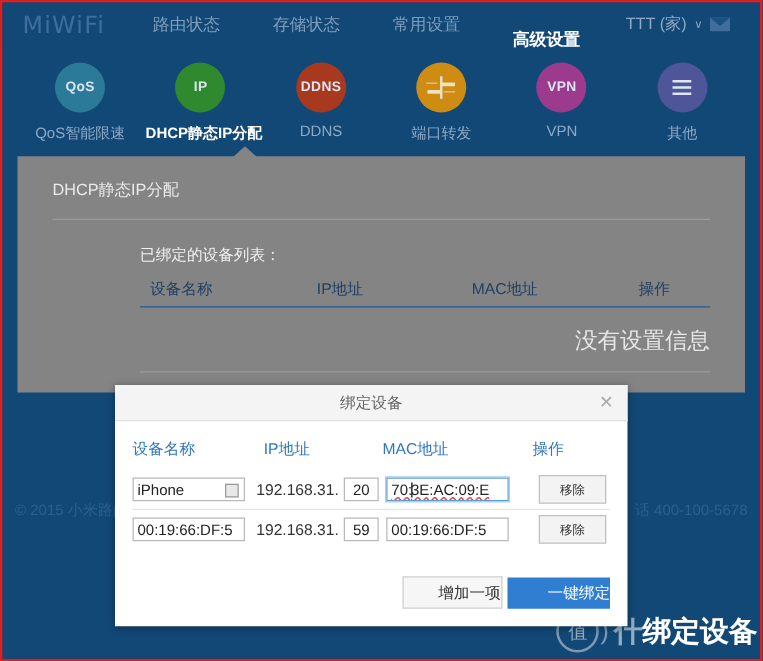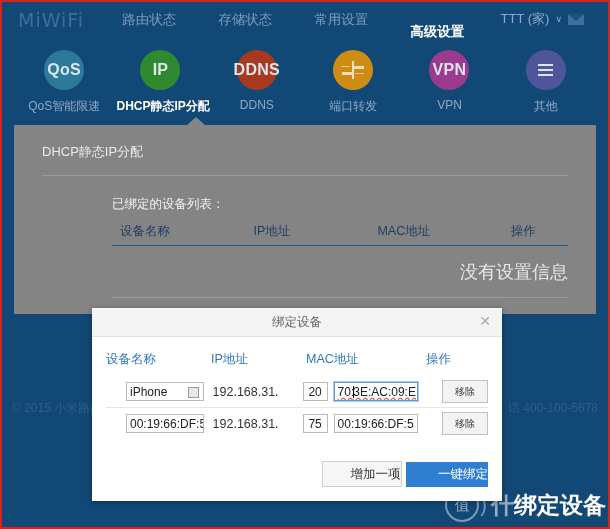--- a/index.html
+++ b/index.html
@@ -26,21 +26,21 @@
   .uname{font-size:13px;color:#8fa9c4;}
   .chev{font-size:9px;color:#8fa9c4;}
   .envelope{width:16px;height:11px;background:#3f6e9c;position:relative;display:inline-block;}
   .envelope:before{content:"";position:absolute;left:0;top:0;width:0;height:0;
      border-left:8px solid transparent;border-right:8px solid transparent;border-top:7px solid #1b5284;}
 
   
   .iconrow{display:flex;justify-content:space-around;padding:12px 14px 0 14px;position:relative;}
   .iconitem{width:88px;text-align:center;cursor:pointer;}
   .circle{width:40px;height:40px;border-radius:50%;margin:0 auto;display:flex;align-items:center;justify-content:center;
-    font-size:16px;color:#dbe6f0;font-weight:bold;letter-spacing:.3px;}
+    font-size:11px;color:#dbe6f0;font-weight:bold;letter-spacing:.3px;}
   .iconlabel{margin-top:8px;font-size:12px;color:#8fa9c4;white-space:nowrap;}
   .iconitem.active .iconlabel{color:#ffffff;font-weight:bold;}
   .pf-glyph{position:relative;width:26px;height:18px;}
   .pf-glyph i{position:absolute;background:#f0e0c0;display:block;}
   .pf-glyph i.v{width:1.5px;height:18px;left:12px;top:0;}
   .pf-glyph i.h1{height:3px;width:11px;left:13px;top:5px;}
   .pf-glyph i.h2{height:3px;width:11px;left:2px;top:11px;}
   .pf-glyph i.d1{height:1px;width:9px;left:1px;top:5px;opacity:.7;}
   .pf-glyph i.d2{height:1px;width:9px;left:15px;top:12px;opacity:.7;}
   .hamb{display:flex;flex-direction:column;gap:3px;}
@@ -88,21 +88,21 @@
   .modal-body{padding:14px 14px 10px 14px;}
   .m-head{display:flex;font-size:12.5px;color:#2f76c0;padding-bottom:8px;}
   .m-c1{width:105px;}
   .m-c2{width:95px;}
   .m-c3{width:120px;}
   .m-c4{width:60px;}
   .m-row{display:flex;align-items:center;padding:4px 0;border-top:1px solid #e6e6e6;}
   .m-row.first{border-top:none;}
   .fld{height:19px;border:1px solid #b9b9b9;background:#fff;font-size:12px;color:#222;
      padding:0 3px;box-sizing:border-box;line-height:19px;overflow:hidden;white-space:nowrap;
-     font-family:"Liberation Sans",sans-serif;margin-left:20px;}
+     font-family:"Liberation Sans",sans-serif;}
   .name-fld{width:90px;position:relative;}
   .ip-prefix{font-size:12.5px;color:#333;margin-left:9px;margin-right:4px;}
   .ip-fld{width:28px;text-align:center;}
   .mac-fld{width:98px;margin-left:6px;}
   .mac-fld.focused{border:1px solid #5b9bd5;outline:1px solid #a8cdee;}
   .mac-fld.focused .sq{text-decoration:underline;text-decoration-style:wavy;text-decoration-color:#e04b4b;}
   .caret{display:inline-block;width:1px;height:12px;background:#000;vertical-align:-2px;margin:0 -1px;}
   .rm-btn{margin-left:24px;width:52px;height:21px;border:1px solid #c0c0c0;background:#f3f3f3;font-size:10px;
      color:#333;display:flex;align-items:center;justify-content:center;cursor:pointer;}
   .m-actions{text-align:right;padding:12px 0 4px 0;}
@@ -222,21 +222,21 @@
           </span>
         <span class="ip-prefix">192.168.31.</span>
         <div class="fld ip-fld">20</div>
         <div class="fld mac-fld focused"><span class="sq">70:</span><span class="caret"></span><span class="sq">3E:AC:09:E</span></div>
         <div class="rm-btn">移除</div>
       </div>
 
       <div class="m-row">
         <div class="fld name-fld">00:19:66:DF:5</div>
         <span class="ip-prefix">192.168.31.</span>
-        <div class="fld ip-fld">75</div>
+        <div class="fld ip-fld">59</div>
         <div class="fld mac-fld">00:19:66:DF:5</div>
         <div class="rm-btn">移除</div>
       </div>
 
       <div class="m-actions">
         <div class="addrow-btn">增加一项</div>
         <div class="bind-btn">一键绑定</div>
       </div>
     </div>
   </div>

